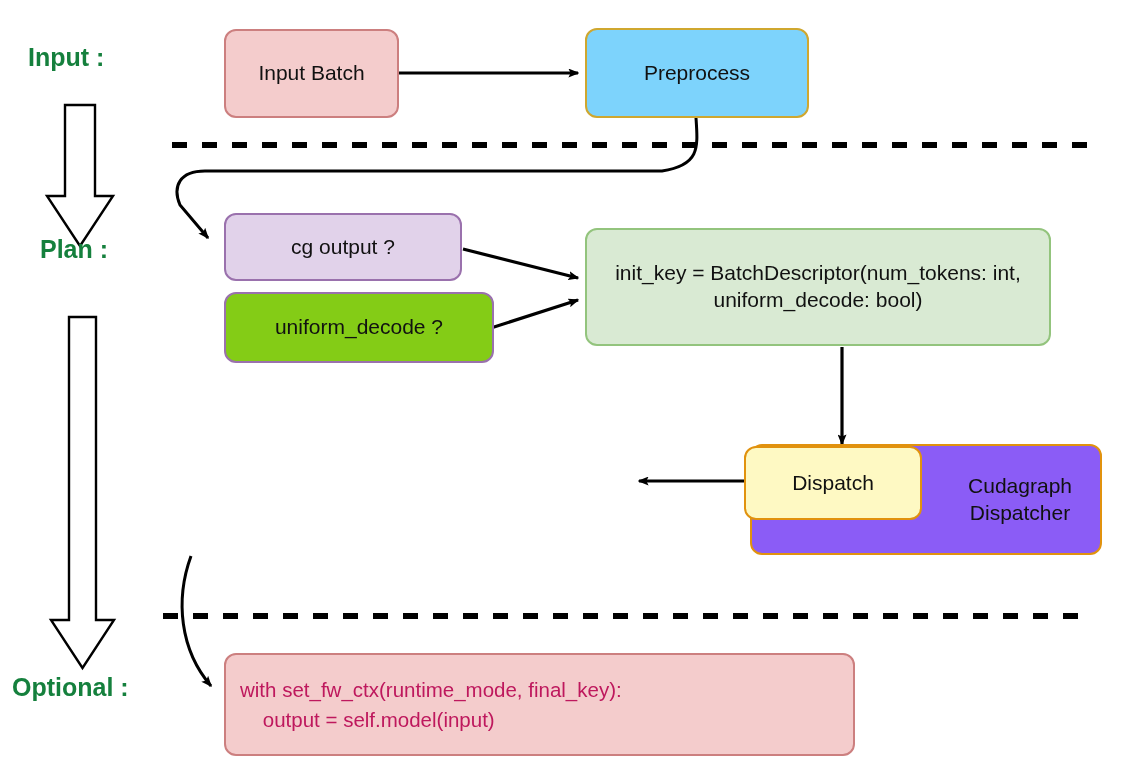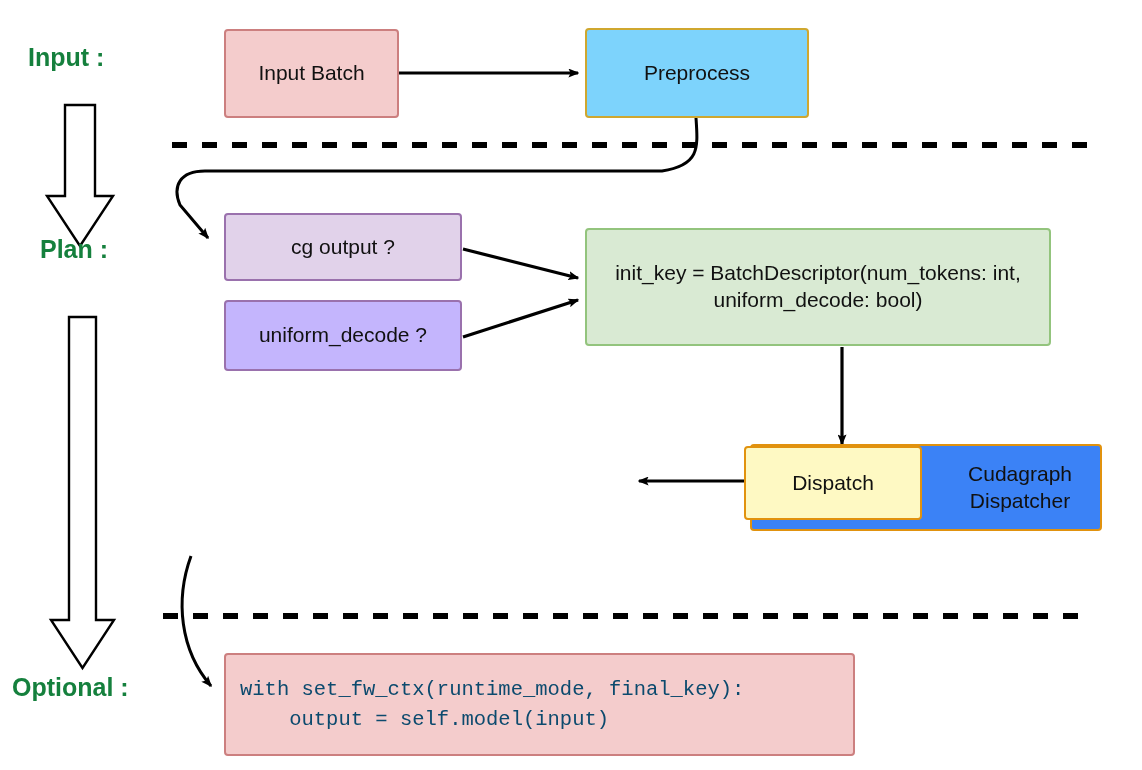--- a/index.html
+++ b/index.html
@@ -27,42 +27,42 @@
     position: absolute;
     font-family: "Liberation Sans", sans-serif;
     font-weight: bold;
     font-size: 25px;
     color: #15803d;
     white-space: nowrap;
   }
   .node {
     position: absolute;
     box-sizing: border-box;
-    border-radius: 4px;
+    border-radius: 12px;
     display: flex;
     align-items: center;
     justify-content: center;
     text-align: center;
     font-family: "Liberation Sans", sans-serif;
     font-size: 21px;
     color: #111111;
     line-height: 1.28;
     border-width: 2px;
     border-style: solid;
     padding: 4px 10px;
   }
   .node.code {
-    font-family: Liberation Mono, monospace;
+    font-family: Liberation Sans, sans-serif;
     font-size: 20.5px;
     justify-content: flex-start;
     text-align: left;
     white-space: pre;
     line-height: 1.45;
     padding-left: 14px;
-    color: #0c4a6e;
+    color: #be185d;
   }
   .node-multiline { white-space: pre-line; }
 </style>
 </head>
 <body>
 
 <div id="canvas">
 
   <svg class="layer" viewBox="0 0 1142 770">
     <defs>
@@ -98,29 +98,29 @@
 
   <div class="node" style="left:224px; top:29px; width:175px; height:89px;
               background:#f4cccc; border-color:#cc7f7f;">Input Batch</div>
 
   <div class="node" style="left:585px; top:28px; width:224px; height:90px;
               background:#7dd3fc; border-color:#cfa72f;">Preprocess</div>
 
   <div class="node" style="left:224px; top:213px; width:238px; height:68px;
               background:#e1d2ea; border-color:#9a71ad;">cg output ?</div>
 
-  <div class="node" style="left:224px; top:300px; width:238px; height:71px;
-              background:#c4b5fd; border-color:#9a71ad;">uniform_decode ?</div>
+  <div class="node" style="left:224px; top:292px; width:270px; height:71px;
+              background:#84cc16; border-color:#9a71ad;">uniform_decode ?</div>
 
   <div class="node node-multiline" style="left:585px; top:228px; width:466px; height:118px;
               background:#d9ead3; border-color:#93c47d;">init_key = BatchDescriptor(num_tokens: int,
 uniform_decode: bool)</div>
 
-  <div class="node node-multiline" style="left:750px; top:444px; width:352px; height:87px;
-              background:#3b82f6; border-color:#e1920e;
+  <div class="node node-multiline" style="left:750px; top:444px; width:352px; height:111px;
+              background:#8b5cf6; border-color:#e1920e;
               justify-content:flex-end; padding-right:28px;">Cudagraph
 Dispatcher</div>
 
   <div class="node" style="left:744px; top:446px; width:178px; height:74px;
               background:#fef9c3; border-color:#e1920e;">Dispatch</div>
 
 
   <div class="node code" style="left:224px; top:653px; width:631px; height:103px;
               background:#f4cccc; border-color:#cc7f7f;">with set_fw_ctx(runtime_mode, final_key):
     output = self.model(input)</div>

